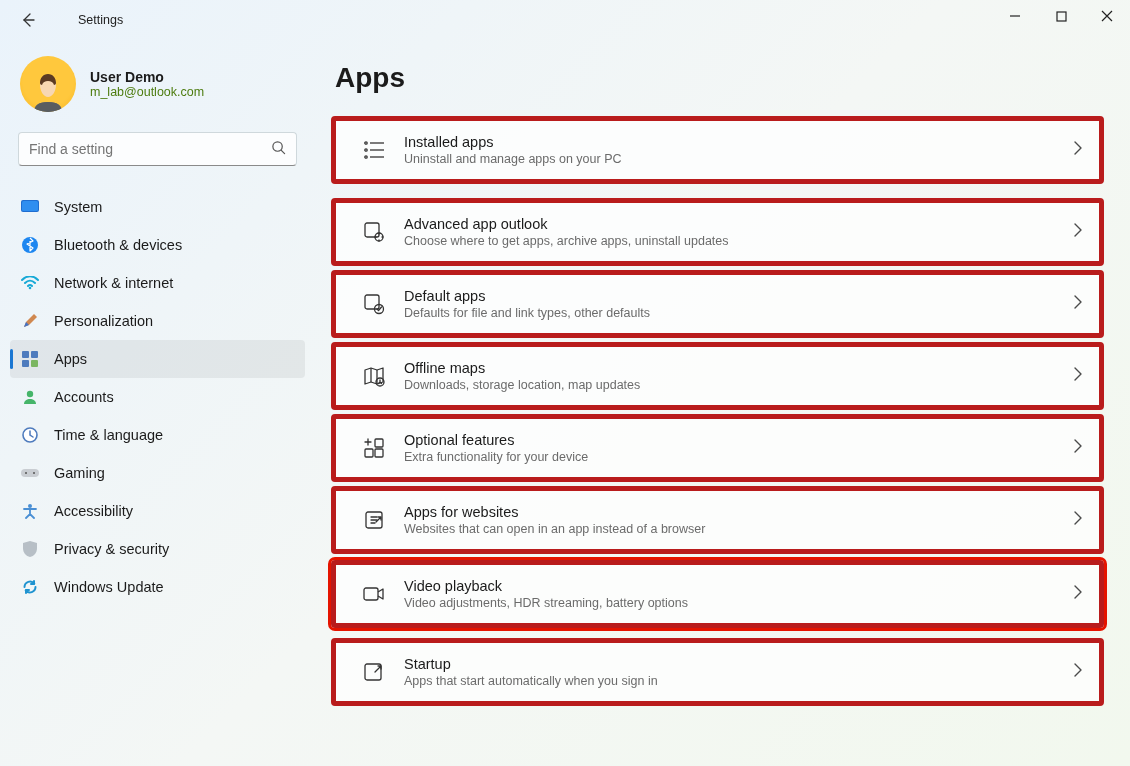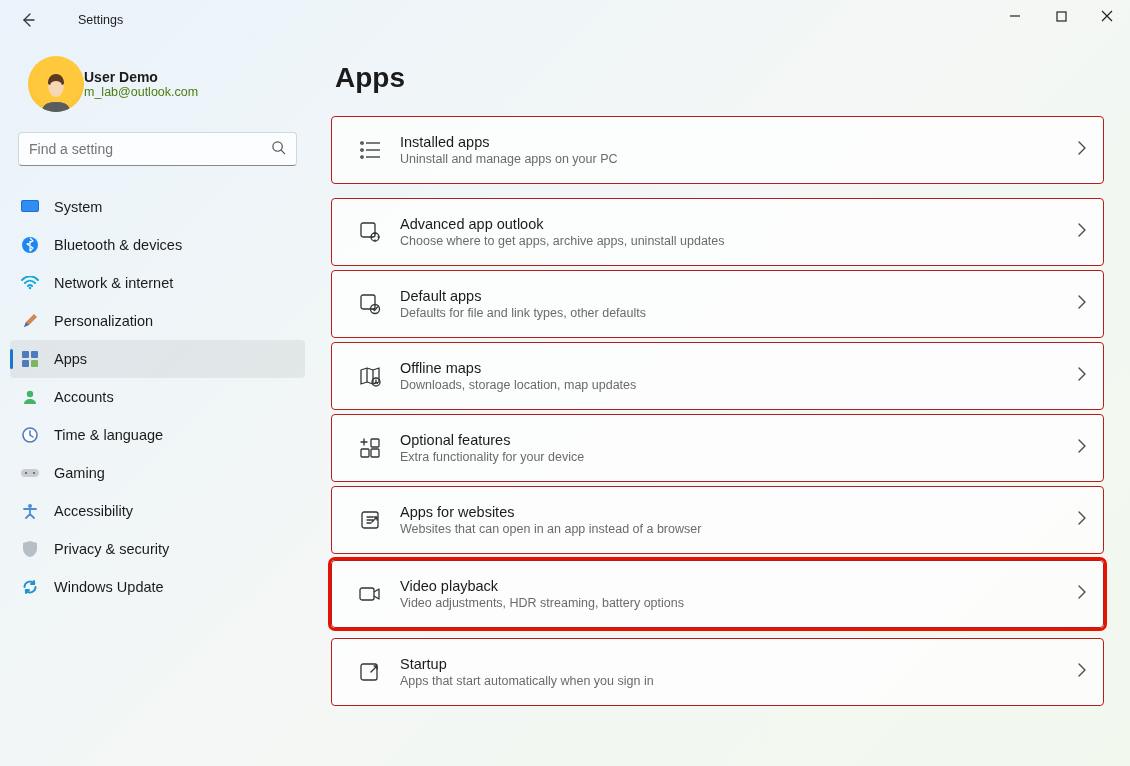--- a/index.html
+++ b/index.html
@@ -22,21 +22,21 @@
     display:flex; align-items:center; justify-content:center;
     color:#333;
   }
   .title-text { font-size:12.5px; color:#222; margin-left:6px;}
   .win-controls { position:absolute; right:0; top:0; display:flex; }
   .win-btn { width:46px; height:32px; display:flex; align-items:center; justify-content:center; }
   .win-btn svg { stroke:#222; }
   
   .layout { display:flex; height:calc(100% - 40px); }
   .sidebar { width:315px; padding:4px 0 0 0;}
-  .user-block { display:flex; align-items:center; padding:12px 20px 6px 20px; margin-left:8px;}
+  .user-block { display:flex; align-items:center; padding:12px 20px 6px 20px; gap:14px;}
   .avatar {
     width:56px; height:56px; border-radius:50%;
     background: radial-gradient(circle at 50% 45%, #ffc83d 60%, #f6b21b 100%);
     display:flex; align-items:flex-end; justify-content:center;
     overflow:hidden;
   }
   .avatar svg { width:44px; height:44px;}
   .user-name { font-size:14px; font-weight:600; color:#1b1b1b;}
   .user-email{ font-size:12.5px; color:#4d7c0f;}
   .search-wrap { padding:14px 18px 6px 18px;}
@@ -60,21 +60,21 @@
     content:""; position:absolute; left:0; top:9px; bottom:9px; width:3px;
     background:#1976d2; border-radius:2px;
   }
   .nav-icon { width:20px; display:flex; align-items:center; justify-content:center;}
   
   .main { flex:1; padding:16px 26px 18px 16px; overflow:auto;}
   .page-title { font-size:28px; font-weight:600; margin:6px 0 22px 4px;}
   .card {
     display:flex; align-items:center;
     background:rgba(255,255,255,0.75);
-    border:1px solid #b91c1c; border-radius:4px;
+    border:5px solid #b91c1c; border-radius:4px;
     height:68px; padding:0 16px 0 18px; margin-bottom:4px;
   }
   .card-icon { width:40px; display:flex; align-items:center; justify-content:center;}
   .card-body { flex:1; padding-left:10px;}
   .card-title { font-size:14.5px; color:#1b1b1b;}
   .card-sub { font-size:12.5px; color:#6b6b6b; margin-top:2px;}
   .chev { color:#4a4a4a;}
   .card.highlight { outline:3px solid #e51400; outline-offset:0; margin-top:6px; margin-bottom:10px;}
   .card.first-gap { margin-bottom:14px;}
 </style>

